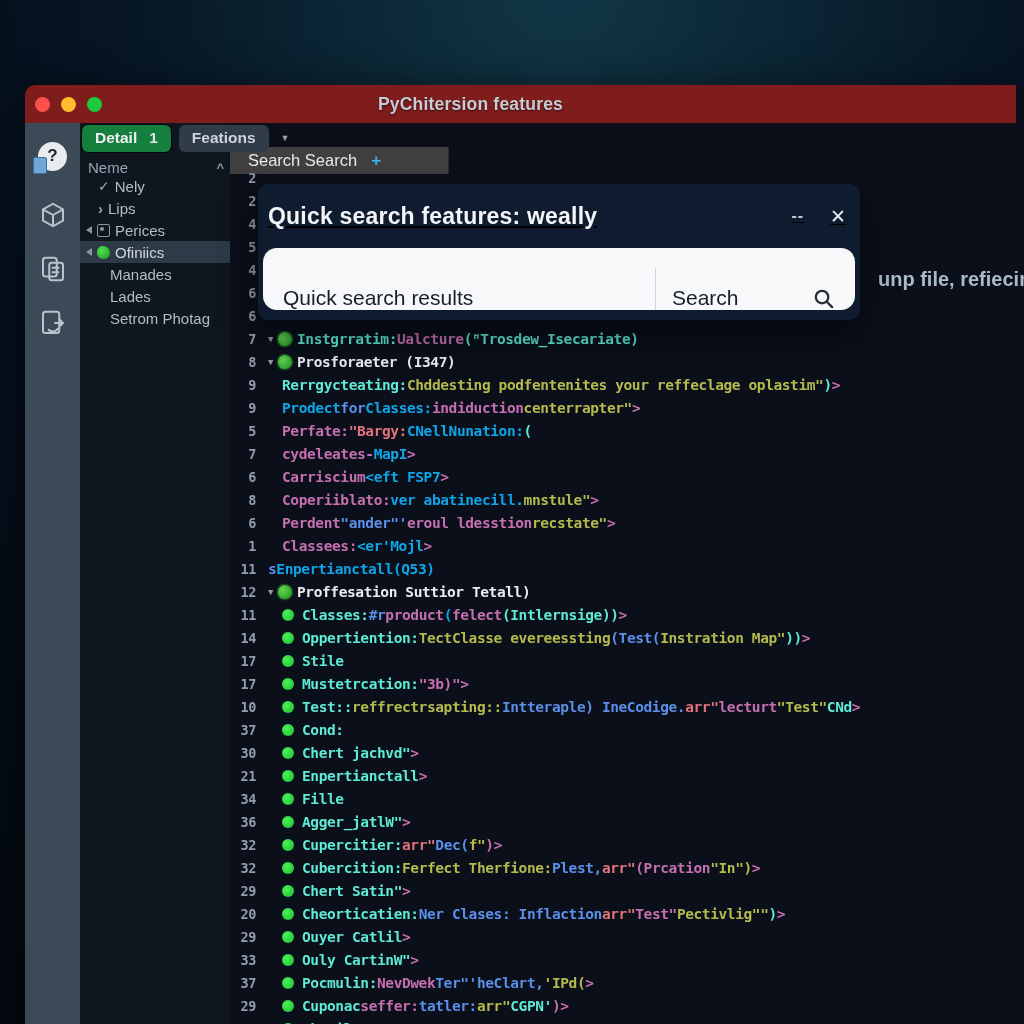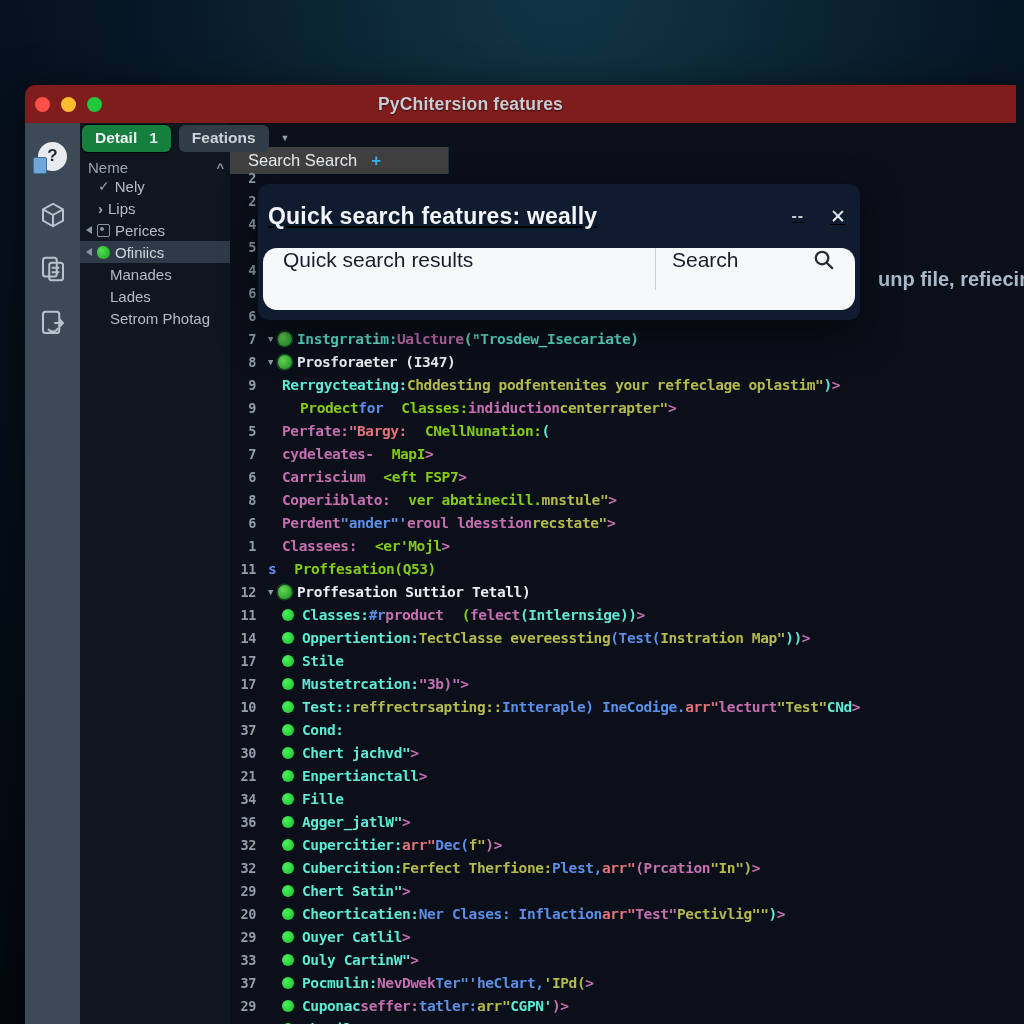--- a/index.html
+++ b/index.html
@@ -58,29 +58,29 @@
   .lnum{flex:0 0 26px;text-align:right;padding-right:6px;color:#939daa;font-size:13.5px;font-weight:600;}
   .cline{display:flex;align-items:center;}
   .i0 .cline{padding-left:6px;} .i1 .cline{padding-left:20px;}
   .mk-arrow{color:#8d98a3;font-size:9px;margin-right:5px;}
   .mk-gear{width:14px;height:14px;border-radius:48% 52% 50% 46%;margin-right:5px;
     background:radial-gradient(circle at 35% 35%, #63d84f, #1d8c26);
     box-shadow:0 0 0 1.5px rgba(40,140,40,.45);}
   .mk-dot{width:12px;height:12px;border-radius:50%;margin-right:8px;
     background:radial-gradient(circle at 35% 35%, #4cf05a, #17c02c);}
   .tc{color:#5eead4;} .tb{color:#5b8fe8;} .tp{color:#c66fb0;} .ts{color:#e2737c;}
-  .ty{color:#b4ba4c;} .tw{color:#84cc16;margin-left:18px;} .tW{color:#e9ecf0;font-weight:bold;}
+  .ty{color:#b4ba4c;} .tw{color:#0ea5e9;} .tW{color:#e9ecf0;font-weight:bold;}
   
   .dialog{position:absolute;left:258px;top:184px;width:602px;height:136px;background:#0f1c2f;
     border-radius:10px;box-shadow:0 14px 36px rgba(0,0,0,.55);z-index:50;}
   .dlg-titlerow{height:64px;display:flex;align-items:center;padding:0 14px 0 10px;text-decoration:underline;}
   .dlg-title{color:#f3f5f8;font-size:23px;font-weight:600;letter-spacing:.2px;}
   .dlg-min{margin-left:auto;color:#c3cad2;font-size:16px;font-weight:bold;letter-spacing:1px;cursor:default;}
   .dlg-close{margin-left:26px;color:#e8ecf0;font-size:19px;cursor:default;}
-  .searchbar{margin:0 5px;height:62px;background:#f7f8fa;border-radius:14px;display:flex;align-items:flex-start;overflow:hidden;}
+  .searchbar{margin:0 5px;height:62px;background:#f7f8fa;border-radius:14px;display:flex;align-items:flex-end;overflow:hidden;}
   .sb-left{flex:0 0 372px;padding-left:20px;color:#181e29;font-size:21px;}
   .sb-div{width:1px;height:42px;background:#ccd1d8;}
   .sb-label{padding-left:16px;color:#181e29;font-size:21px;}
   .sb-mag{margin-left:auto;margin-right:20px;display:flex;align-items:center;}
   
   .overflowtext{position:absolute;left:878px;top:268px;z-index:40;color:#a9bac9;font-size:20px;
     font-weight:bold;white-space:nowrap;}
   svg{display:block;}
 </style>
 </head>
@@ -294,21 +294,21 @@
             <span class="cline">
               <span class="tp">Classees: </span>
               <span class="tw">&lt;er'Mojl</span>
               <span class="tp">&gt;</span>
             </span>
           </div>
           <div class="crow i0">
             <span class="lnum">11</span>
             <span class="cline">
               <span class="tb">s</span>
-              <span class="tw">Proffesation(Q53)</span>
+              <span class="tw">Enpertianctall(Q53)</span>
             </span>
           </div>
           <div class="crow i0">
             <span class="lnum">12</span>
             <span class="cline">
               <span class="mk-arrow">▼</span>
               <span class="mk-gear"></span>
               <span class="tW">Proffesation Suttior Tetall)</span>
             </span>
           </div>

